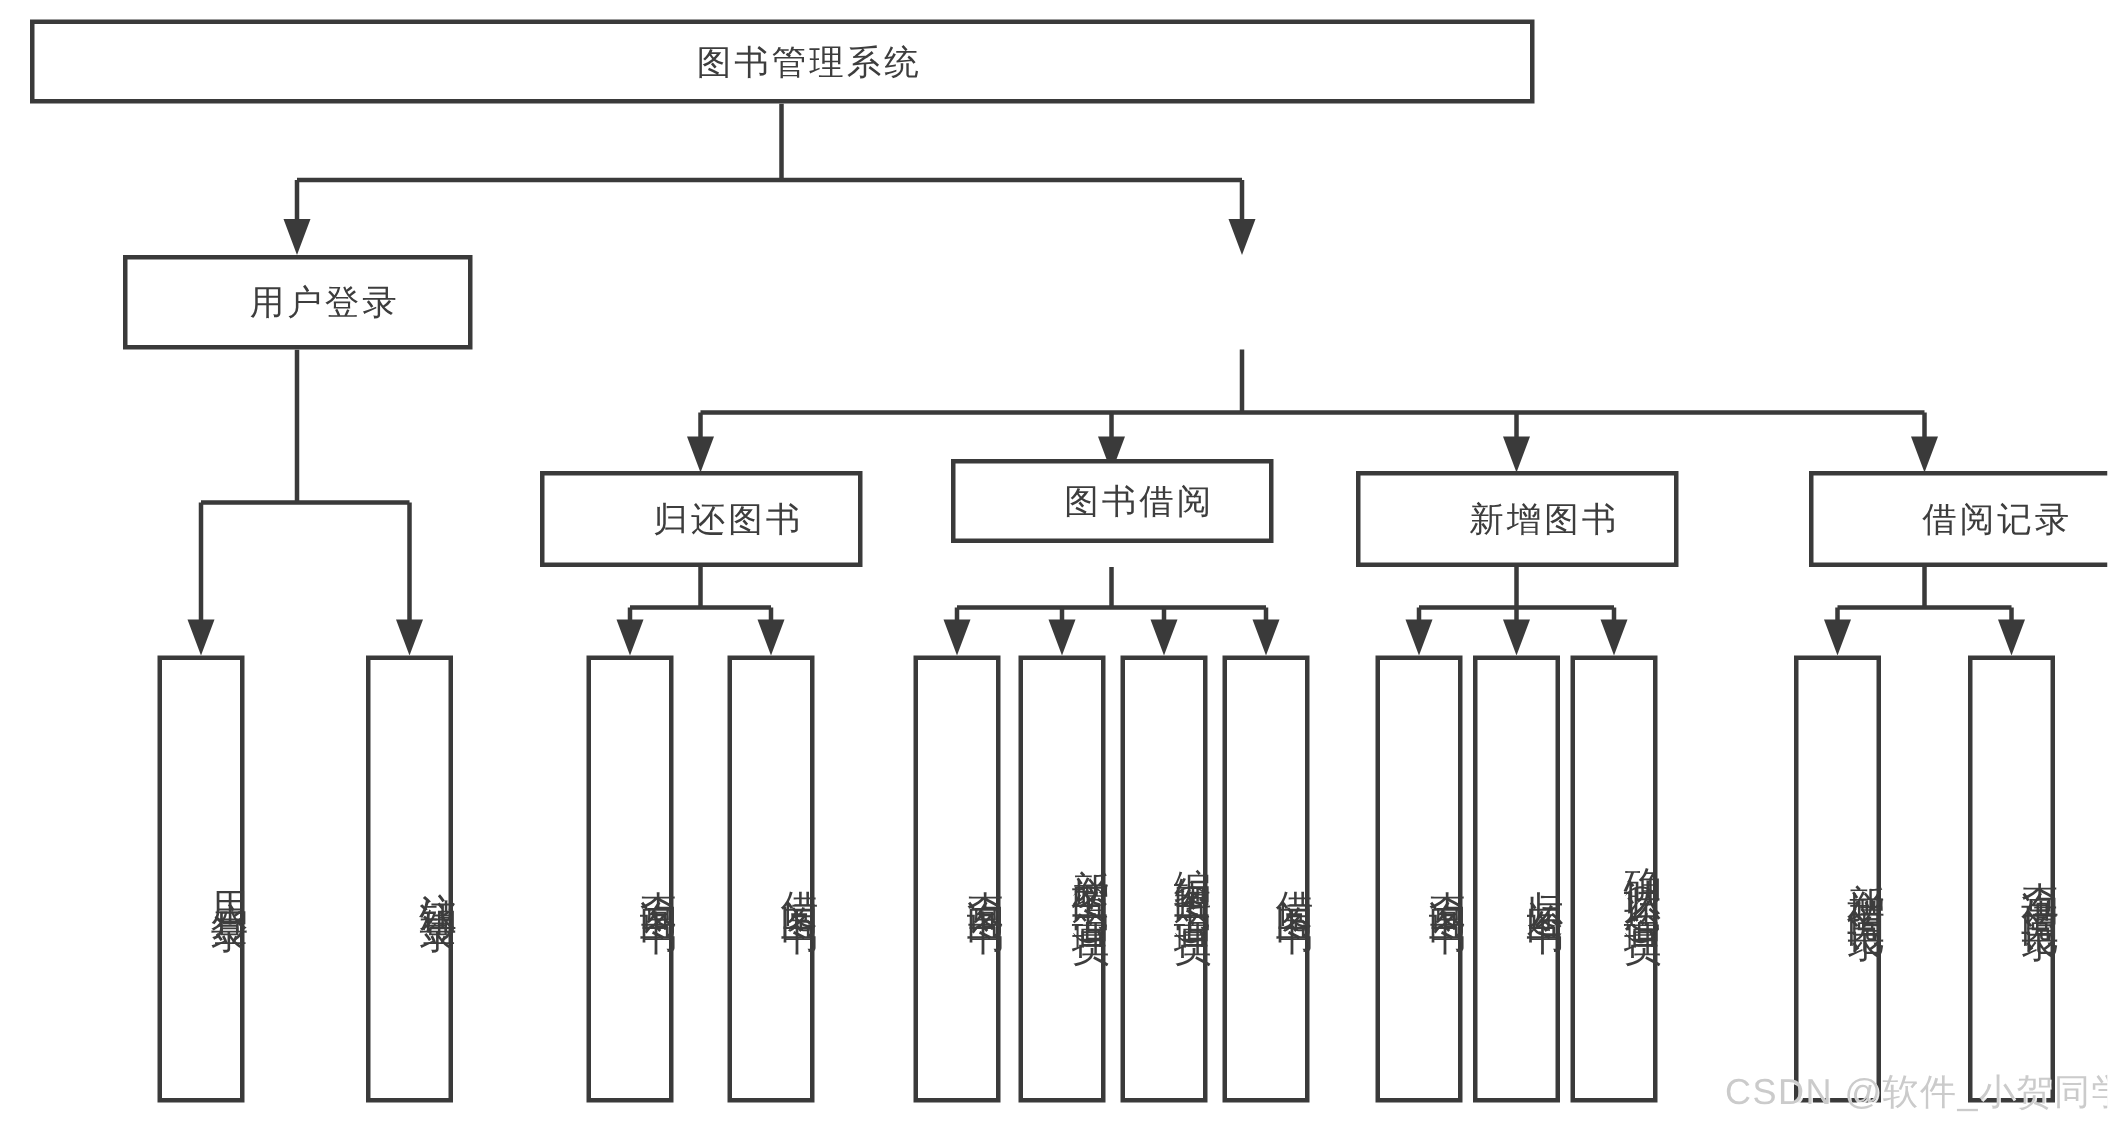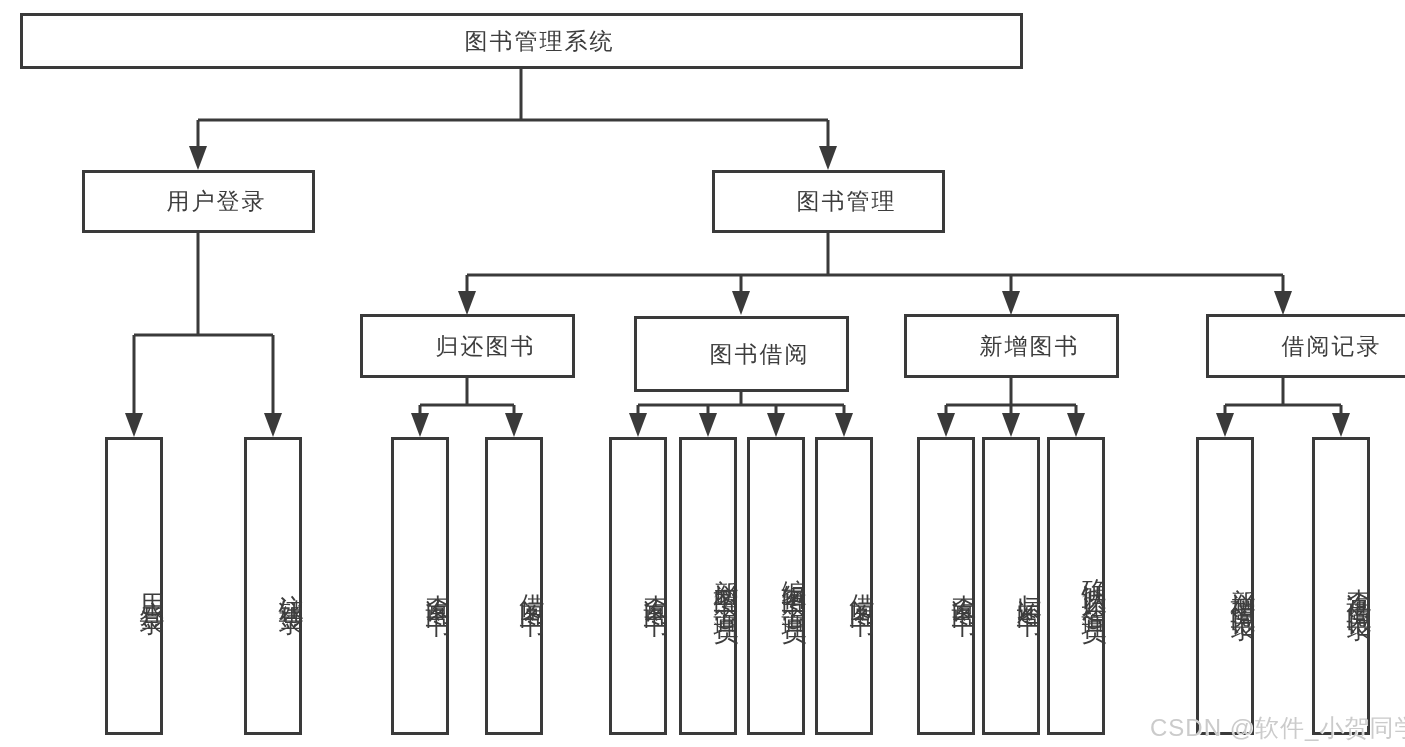--- a/index.html
+++ b/index.html
@@ -119,24 +119,23 @@
     <g>
       <path d="M1283 378 V405 M1225 405 H1341 M1225 405 V415 M1341 405 V415"></path>
       <polygon points="1216,413 1234,413 1225,437"></polygon>
       <polygon points="1332,413 1350,413 1341,437"></polygon>
     </g>
   </svg>
 
   <div class="node hnode" style="left:20px; top:13px; width:1003px; height:56px;">图书管理系统</div>
 
   <div class="node hnode" style="left:82px; top:170px; width:233px; height:63px;">用户登录</div>
-  <div class="node hnode" style="left:712px; top:170px; width:233px; height:63px;">图书管理</div>
 
   <div class="node hnode" style="left:360px; top:314px; width:215px; height:64px;">归还图书</div>
-  <div class="node hnode" style="left:634px; top:316px; width:215px; height:76px;">图书借阅</div>
+  <div class="node hnode" style="left:634px; top:306px; width:215px; height:56px;">图书借阅</div>
   <div class="node hnode" style="left:904px; top:314px; width:215px; height:64px;">新增图书</div>
   <div class="node hnode" style="left:1176px; top:314px; width:215px; height:64px;margin-left:30px;">借阅记录</div>
 
   <div class="node vnode" style="left:105px; top:437px; width:58px; height:298px;">
     <span>用户登录</span>
   </div>
   <div class="node vnode" style="left:244px; top:437px; width:58px; height:298px;">
     <span>注销登录</span>
   </div>
 

